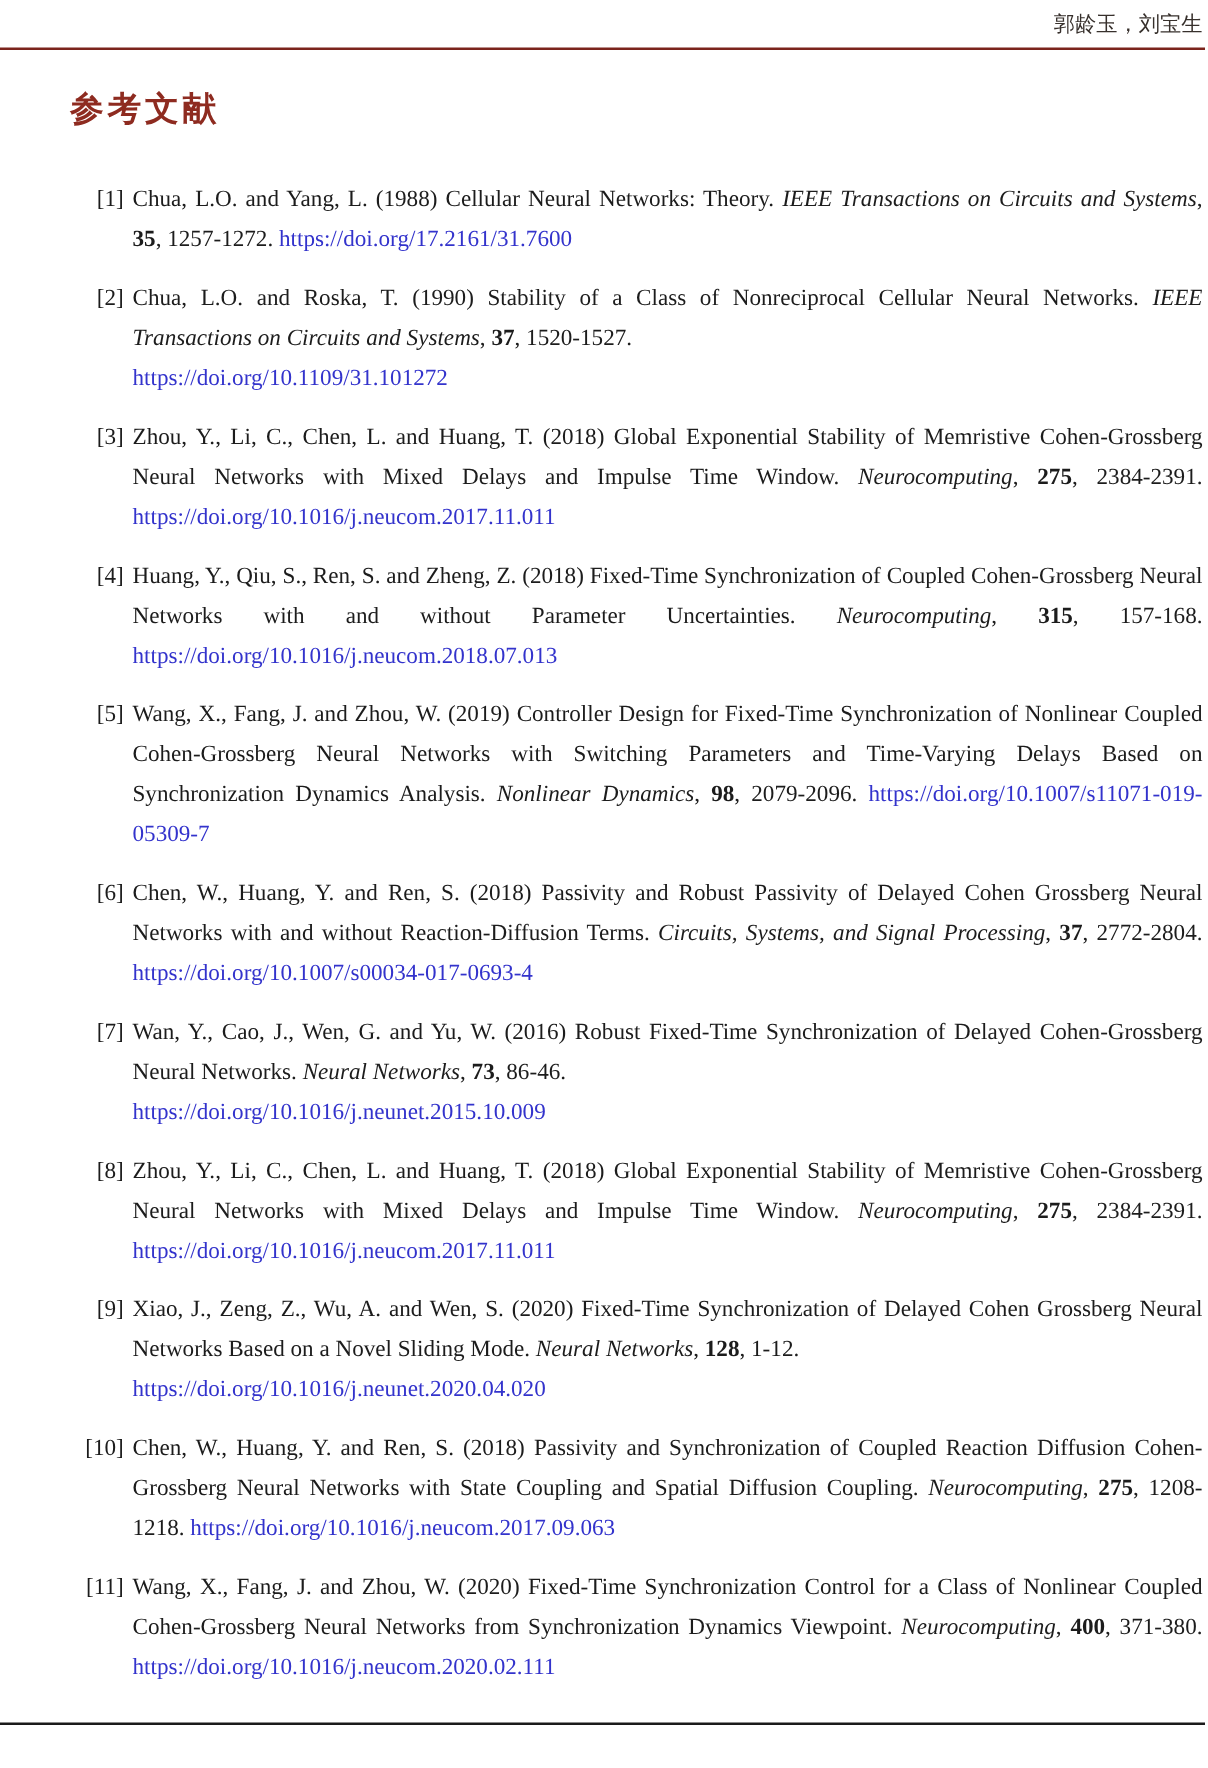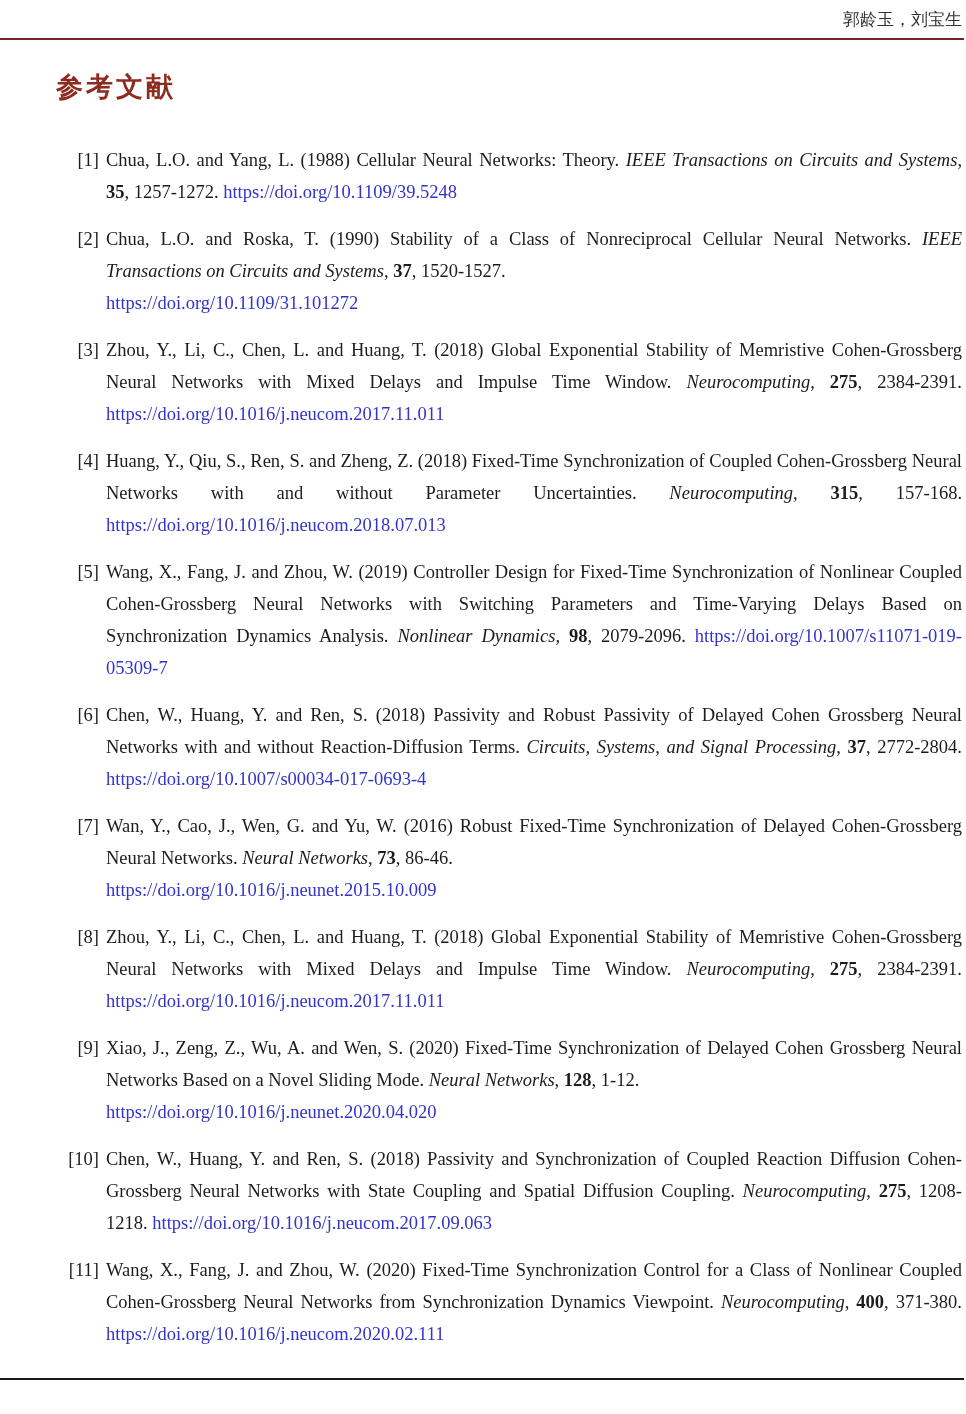--- a/index.html
+++ b/index.html
@@ -112,21 +112,21 @@
 
   <div class="page-header">
     <span>郭龄玉，刘宝生</span>
   </div>
 
   <hr class="header-rule">
 
   <h1 class="section-title">参考文献</h1>
 
   <ol class="refs">
-      <li class="ref"><span class="ref-label">[1]</span><span class="ref-body"><span>Chua, L.O. and Yang, L. (1988) Cellular Neural Networks: Theory. </span><em>IEEE Transactions on Circuits and Systems</em><span>, </span><strong>35</strong><span>, 1257-1272. </span><a href="#" class="doi-link">https://doi.org/10.1109/39.5248</a></span></li>
+      <li class="ref"><span class="ref-label">[1]</span><span class="ref-body"><span>Chua, L.O. and Yang, L. (1988) Cellular Neural Networks: Theory. </span><em>IEEE Transactions on Circuits and Systems</em><span>, </span><strong>35</strong><span>, 1257-1272. </span><a href="#" class="doi-link">https://doi.org/17.2161/31.7600</a></span></li>
       <li class="ref"><span class="ref-label">[2]</span><span class="ref-body"><span>Chua, L.O. and Roska, T. (1990) Stability of a Class of Nonreciprocal Cellular Neural Networks. </span><em>IEEE Transactions on Circuits and Systems</em><span>, </span><strong>37</strong><span>, 1520-1527.</span><br><a href="#" class="doi-link">https://doi.org/10.1109/31.101272</a></span></li>
       <li class="ref"><span class="ref-label">[3]</span><span class="ref-body"><span>Zhou, Y., Li, C., Chen, L. and Huang, T. (2018) Global Exponential Stability of Memristive Cohen-Grossberg Neural Networks with Mixed Delays and Impulse Time Window. </span><em>Neurocom­puting</em><span>, </span><strong>275</strong><span>, 2384-2391. </span><a href="#" class="doi-link">https://doi.org/10.1016/j.neucom.2017.11.011</a></span></li>
       <li class="ref"><span class="ref-label">[4]</span><span class="ref-body"><span>Huang, Y., Qiu, S., Ren, S. and Zheng, Z. (2018) Fixed-Time Synchronization of Coupled Cohen-Grossberg Neural Networks with and without Parameter Uncertainties. </span><em>Neurocomput­ing</em><span>, </span><strong>315</strong><span>, 157-168. </span><a href="#" class="doi-link">https://doi.org/10.1016/j.neucom.2018.07.013</a></span></li>
       <li class="ref"><span class="ref-label">[5]</span><span class="ref-body"><span>Wang, X., Fang, J. and Zhou, W. (2019) Controller Design for Fixed-Time Synchronization of Nonlinear Coupled Cohen-Grossberg Neural Networks with Switching Parameters and Time-Varying Delays Based on Synchronization Dynamics Analysis. </span><em>Nonlinear Dynamics</em><span>, </span><strong>98</strong><span>, 2079-2096. </span><a href="#" class="doi-link">https://doi.org/10.1007/s11071-019-05309-7</a></span></li>
       <li class="ref"><span class="ref-label">[6]</span><span class="ref-body"><span>Chen, W., Huang, Y. and Ren, S. (2018) Passivity and Robust Passivity of Delayed Cohen Grossberg Neural Networks with and without Reaction-Diffusion Terms. </span><em>Circuits, Systems, and Signal Processing</em><span>, </span><strong>37</strong><span>, 2772-2804. </span><a href="#" class="doi-link">https://doi.org/10.1007/s00034-017-0693-4</a></span></li>
       <li class="ref"><span class="ref-label">[7]</span><span class="ref-body"><span>Wan, Y., Cao, J., Wen, G. and Yu, W. (2016) Robust Fixed-Time Synchronization of Delayed Cohen-Grossberg Neural Networks. </span><em>Neural Networks</em><span>, </span><strong>73</strong><span>, 86-46.</span><br><a href="#" class="doi-link">https://doi.org/10.1016/j.neunet.2015.10.009</a></span></li>
       <li class="ref"><span class="ref-label">[8]</span><span class="ref-body"><span>Zhou, Y., Li, C., Chen, L. and Huang, T. (2018) Global Exponential Stability of Memristive Cohen-Grossberg Neural Networks with Mixed Delays and Impulse Time Window. </span><em>Neurocom­puting</em><span>, </span><strong>275</strong><span>, 2384-2391. </span><a href="#" class="doi-link">https://doi.org/10.1016/j.neucom.2017.11.011</a></span></li>
       <li class="ref"><span class="ref-label">[9]</span><span class="ref-body"><span>Xiao, J., Zeng, Z., Wu, A. and Wen, S. (2020) Fixed-Time Synchronization of Delayed Cohen Grossberg Neural Networks Based on a Novel Sliding Mode. </span><em>Neural Networks</em><span>, </span><strong>128</strong><span>, 1-12.</span><br><a href="#" class="doi-link">https://doi.org/10.1016/j.neunet.2020.04.020</a></span></li>
       <li class="ref"><span class="ref-label">[10]</span><span class="ref-body"><span>Chen, W., Huang, Y. and Ren, S. (2018) Passivity and Synchronization of Coupled Reac­tion Diffusion Cohen-Grossberg Neural Networks with State Coupling and Spatial Diffusion Coupling. </span><em>Neurocomputing</em><span>, </span><strong>275</strong><span>, 1208-1218. </span><a href="#" class="doi-link">https://doi.org/10.1016/j.neucom.2017.09.063</a></span></li>
       <li class="ref"><span class="ref-label">[11]</span><span class="ref-body"><span>Wang, X., Fang, J. and Zhou, W. (2020) Fixed-Time Synchronization Control for a Class of Nonlinear Coupled Cohen-Grossberg Neural Networks from Synchronization Dynamics View­point. </span><em>Neurocomputing</em><span>, </span><strong>400</strong><span>, 371-380. </span><a href="#" class="doi-link">https://doi.org/10.1016/j.neucom.2020.02.111</a></span></li>

